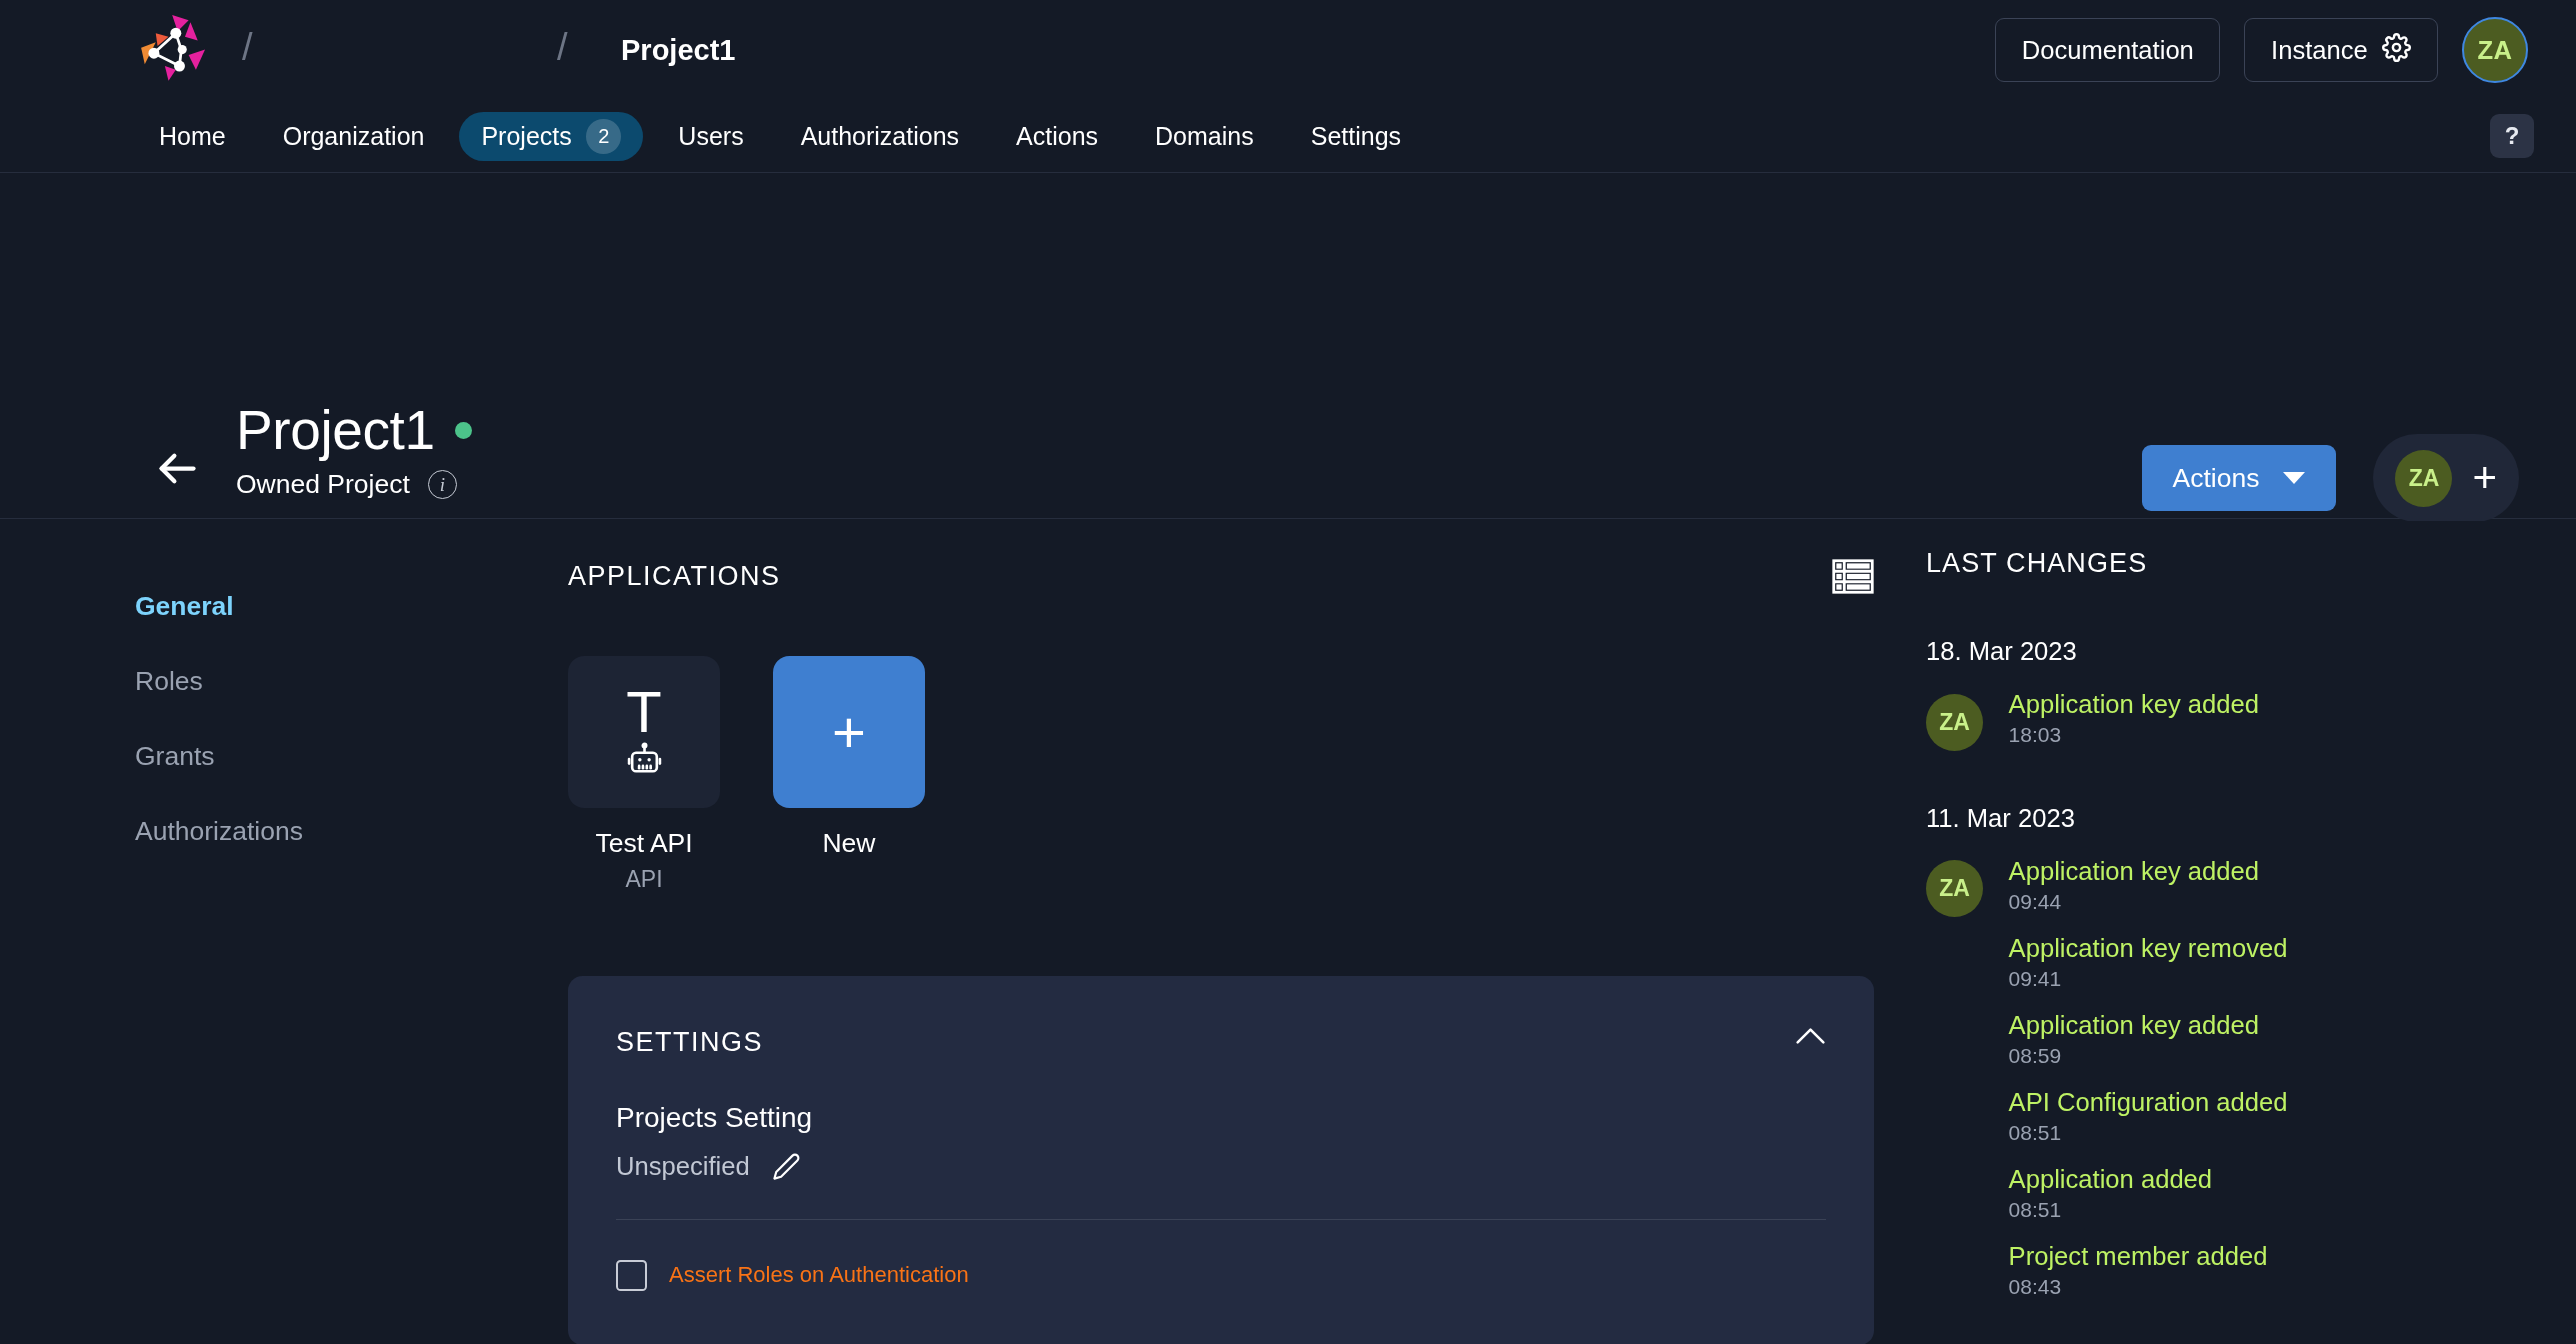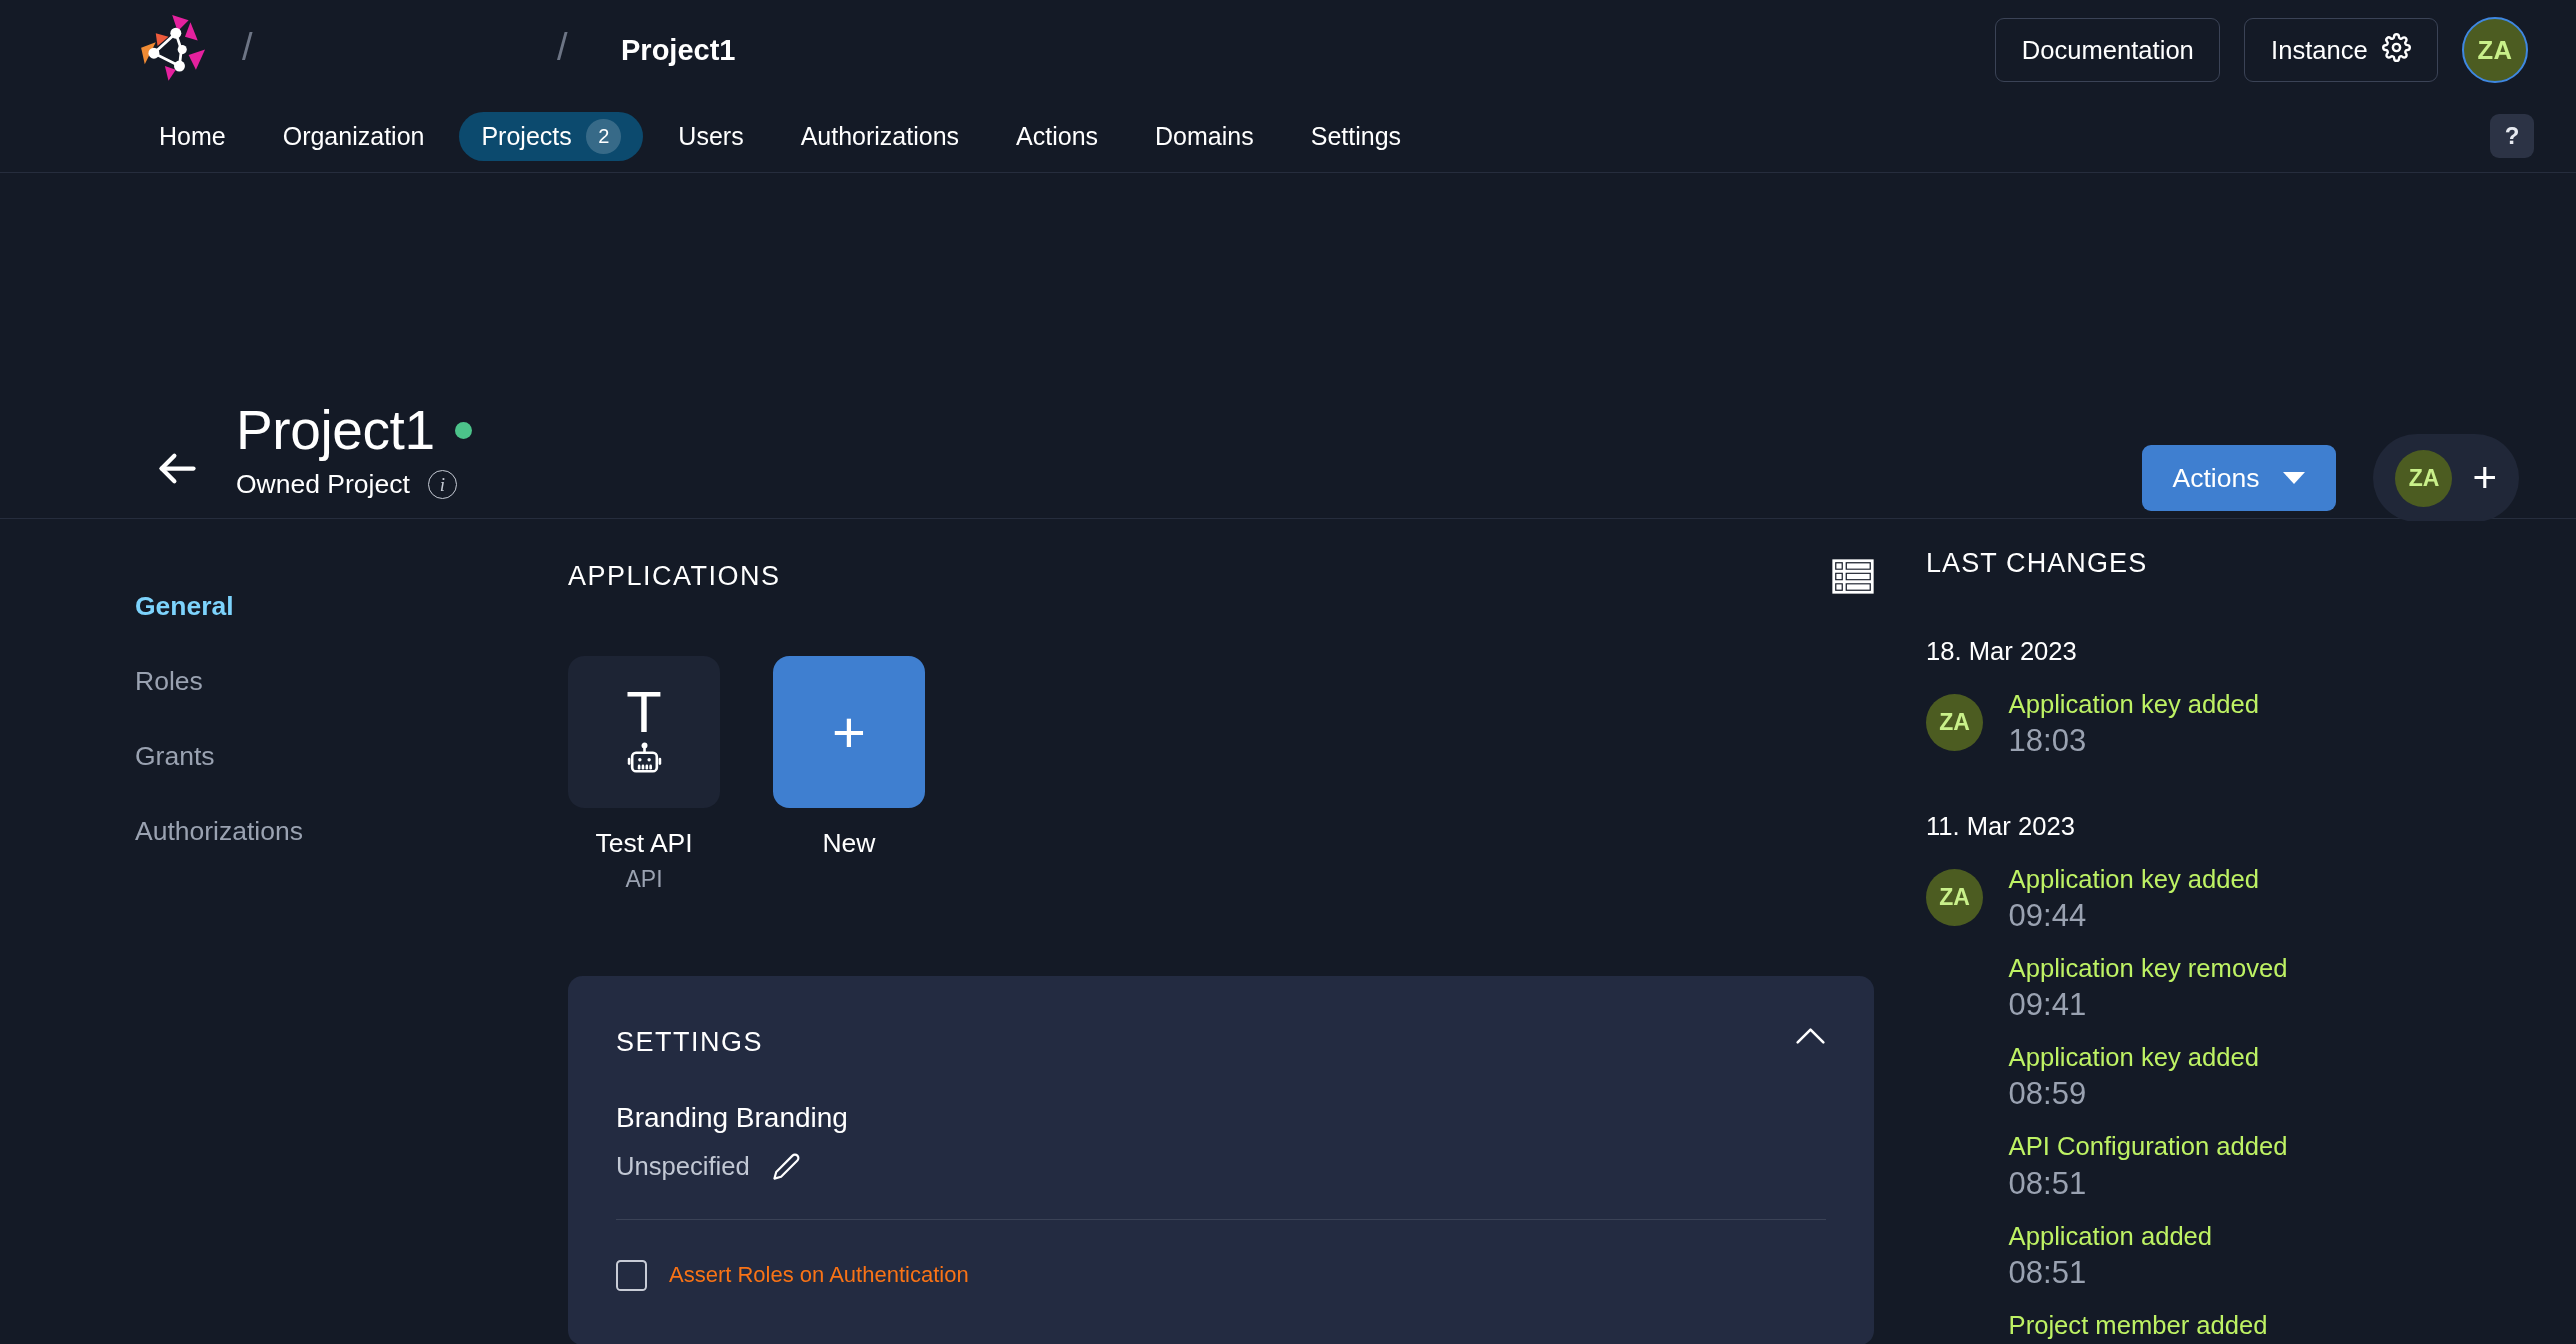--- a/index.html
+++ b/index.html
@@ -201,21 +201,21 @@
   .change-group { margin-top: 24px; display: flex; gap: 25.6px; }
   .change-avatar {
     width: 57px; height: 57px; min-width: 57px; border-radius: 50%;
     background: #4c5c21; color: #c9f08a;
     display: flex; align-items: center; justify-content: center;
     font-size: 23px; font-weight: 600; margin-top: 3.7px;
   }
   .change-items { display: flex; flex-direction: column; gap: 20px; }
   .change-item { cursor: pointer; }
   .change-text { font-size: 25.6px; color: #bef264; line-height: 1.15; white-space: nowrap; }
-  .change-time { font-size: 31px; color: #9aa2b1; margin-top: 3.7px; }
+  .change-time { font-size: 21px; color: #9aa2b1; margin-top: 3.7px; }
 </style>
 </head>
 <body>
 
 <div class="topbar">
   <div class="brand-logo">
     <svg width="84" height="75" viewBox="0 0 92 82">
       <polygon points="44,2 62,8 50,20" fill="#e5219e"></polygon>
       <polygon points="64,10 72,30 58,26" fill="#e5219e"></polygon>
       <polygon points="62,46 80,40 70,62" fill="#e5219e"></polygon>
@@ -469,21 +469,21 @@
 
 <div class="settings-card">
   <div class="card-head">
     <span class="card-title">SETTINGS</span>
     <span class="chev-up">
       <svg width="31" height="18" viewBox="0 0 24 14" fill="none" stroke="#ffffff" stroke-width="2" stroke-linecap="round" stroke-linejoin="round">
         <polyline points="2 12 12 2 22 12"></polyline>
       </svg>
     </span>
   </div>
-  <div class="setting-label">Branding Branding</div>
+  <div class="setting-label">Projects Setting</div>
   <div class="setting-value-row">
     <span class="setting-value">Unspecified</span>
     <span class="pencil-icon">
       <svg width="29" height="29" viewBox="0 0 24 24" fill="none" stroke="#ffffff" stroke-width="1.8" stroke-linecap="round" stroke-linejoin="round">
         <path d="M17 3a2.8 2.8 0 1 1 4 4L7.5 20.5 2 22l1.5-5.5z"></path>
       </svg>
     </span>
   </div>
   <div class="card-divider"></div>
   <div class="checkbox-row">

